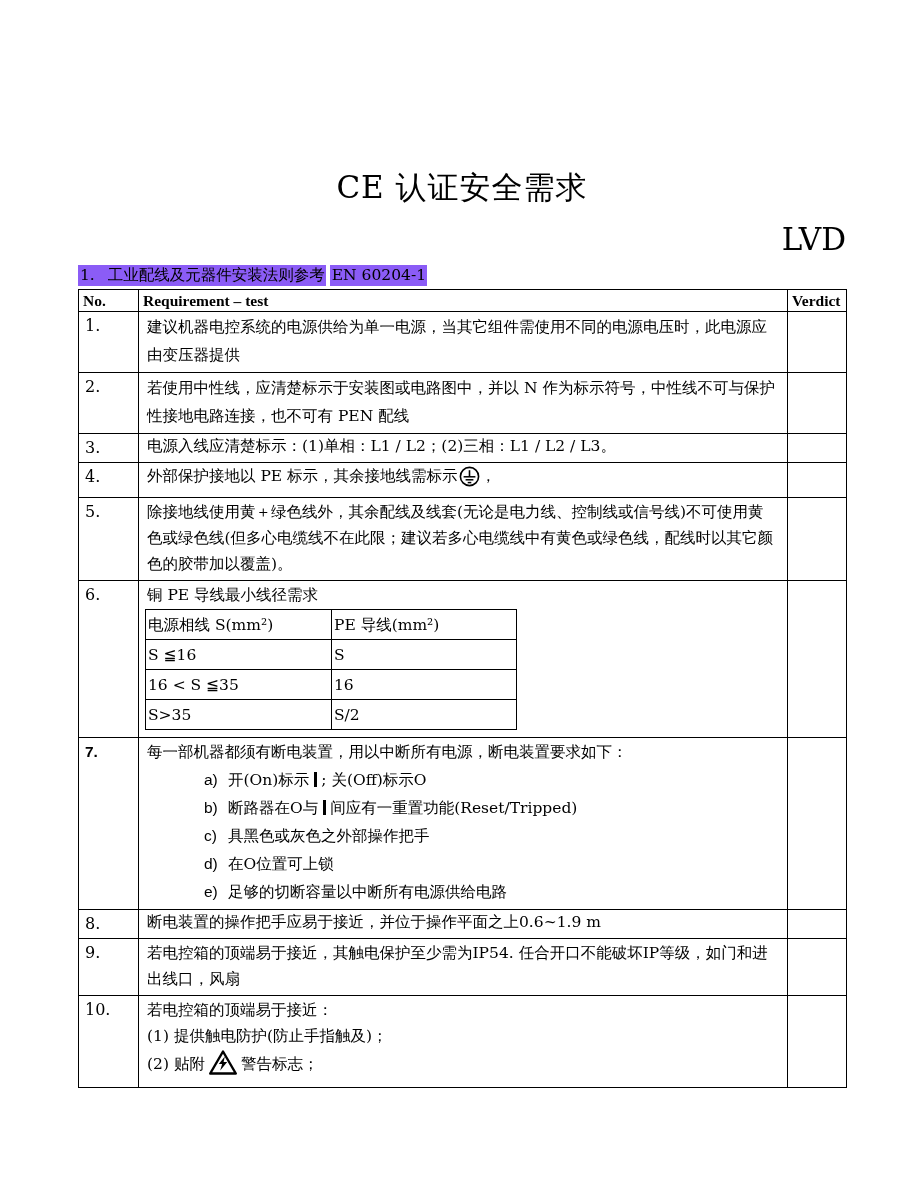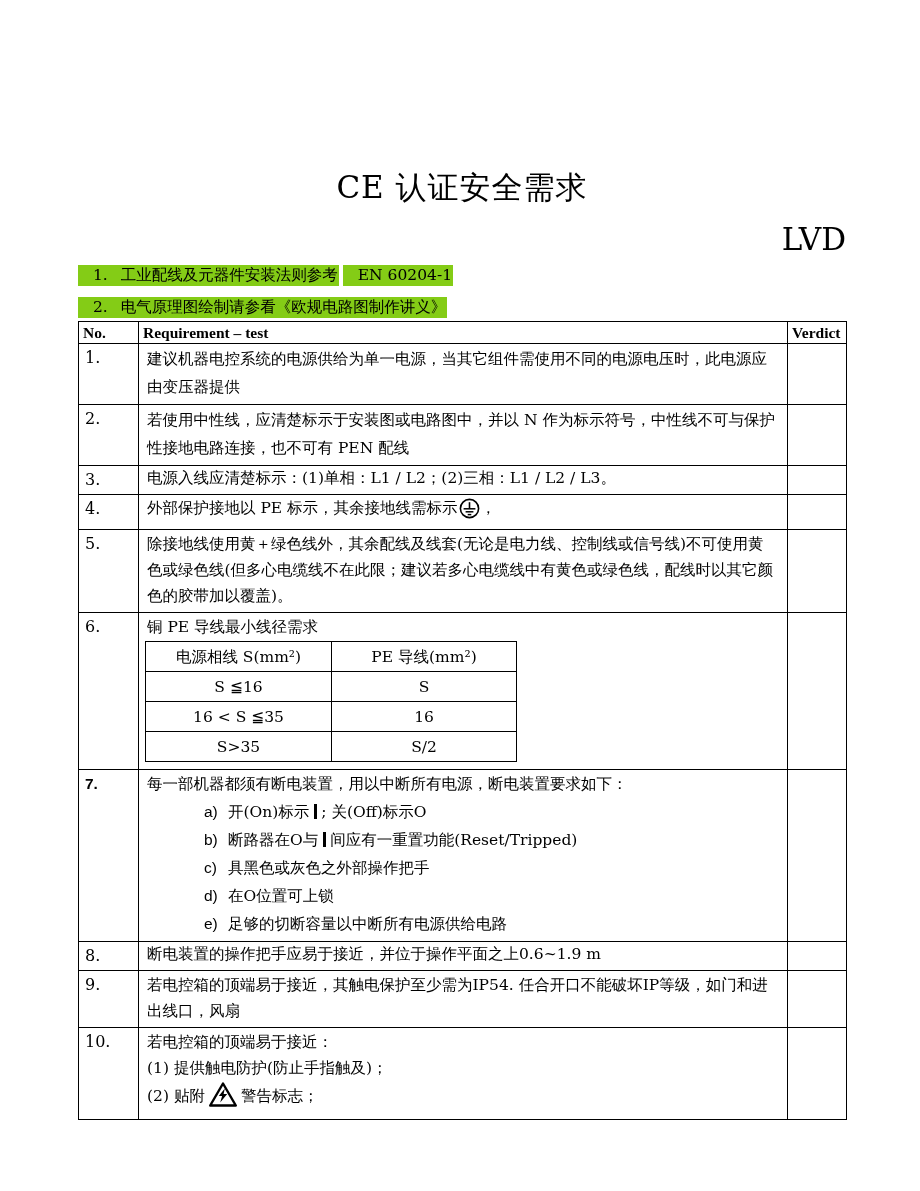--- a/index.html
+++ b/index.html
@@ -15,21 +15,21 @@
     margin:0; font-weight:normal; font-size:31px; line-height:38px;
     text-align:center; letter-spacing:1px;
   }
   h2.doc-subtitle {
     margin:15px 0 0 0; font-weight:normal; font-size:31px; line-height:37px;
     text-align:right;
   }
 
   .note { margin-top:7px; font-size:15.5px; line-height:21px; white-space:nowrap; }
   .note + .note { margin-top:11px; }
-  .hl { background:#84cc16; padding:1px 1px 2px 15px; }
+  .hl { background:#8b5cf6; padding:1px 1px 2px 2px; }
   .note-num { display:inline-block; margin-right:13px; }
   .sp { display:inline-block; width:4px; }
 
   table.req-table {
     border-collapse:collapse; table-layout:fixed; width:768px; margin-top:3px;
   }
   table.req-table col.c-no { width:60px; }
   table.req-table col.c-req { width:649px; }
   table.req-table col.c-verdict { width:59px; }
   table.req-table th, table.req-table td {
@@ -56,21 +56,21 @@
   tr.r4 td.req { line-height:24px; }
   tr.r5 td.req { line-height:26px; }
   tr.r9 td.req { line-height:26px;margin-left:20px; }
 
   
   table.spec {
     border-collapse:collapse; table-layout:fixed; width:371px;
     margin:1px 0 4px -2px;
   }
   table.spec td {
-    border:1.5px solid #000; text-align:center; vertical-align:middle;
+    border:1.5px solid #000; text-align:left; vertical-align:middle;
     font-size:15.5px; height:29px; line-height:20px; padding:0 2px;
   }
   .r6-caption { line-height:26px; display:block; }
 
   
   .r7-intro { line-height:27px; }
   .li { line-height:27px; padding-left:57px; }
   .li-label {
     font-family:"Liberation Sans","DejaVu Sans",sans-serif;
     display:inline-block; width:24px;
@@ -90,23 +90,20 @@
 </head>
 <body>
 
 <div class="doc">
 
   <h1 class="doc-title">CE 认证安全需求</h1>
   <h2 class="doc-subtitle">LVD</h2>
 
   <div class="note">
     <span class="hl"><span class="note-num">1.</span><span>工业配线及元器件安装法则参考</span></span><span class="sp"></span><span class="hl">EN 60204-1</span>
-  </div>
-  <div class="note">
-    <span class="hl"><span class="note-num">2.</span><span>电气原理图绘制请参看《欧规电路图制作讲义》</span></span>
   </div>
 
   <table class="req-table">
     <colgroup>
         <col class="c-no">
         <col class="c-req">
         <col class="c-verdict">
       </colgroup>
 
     <tbody>

